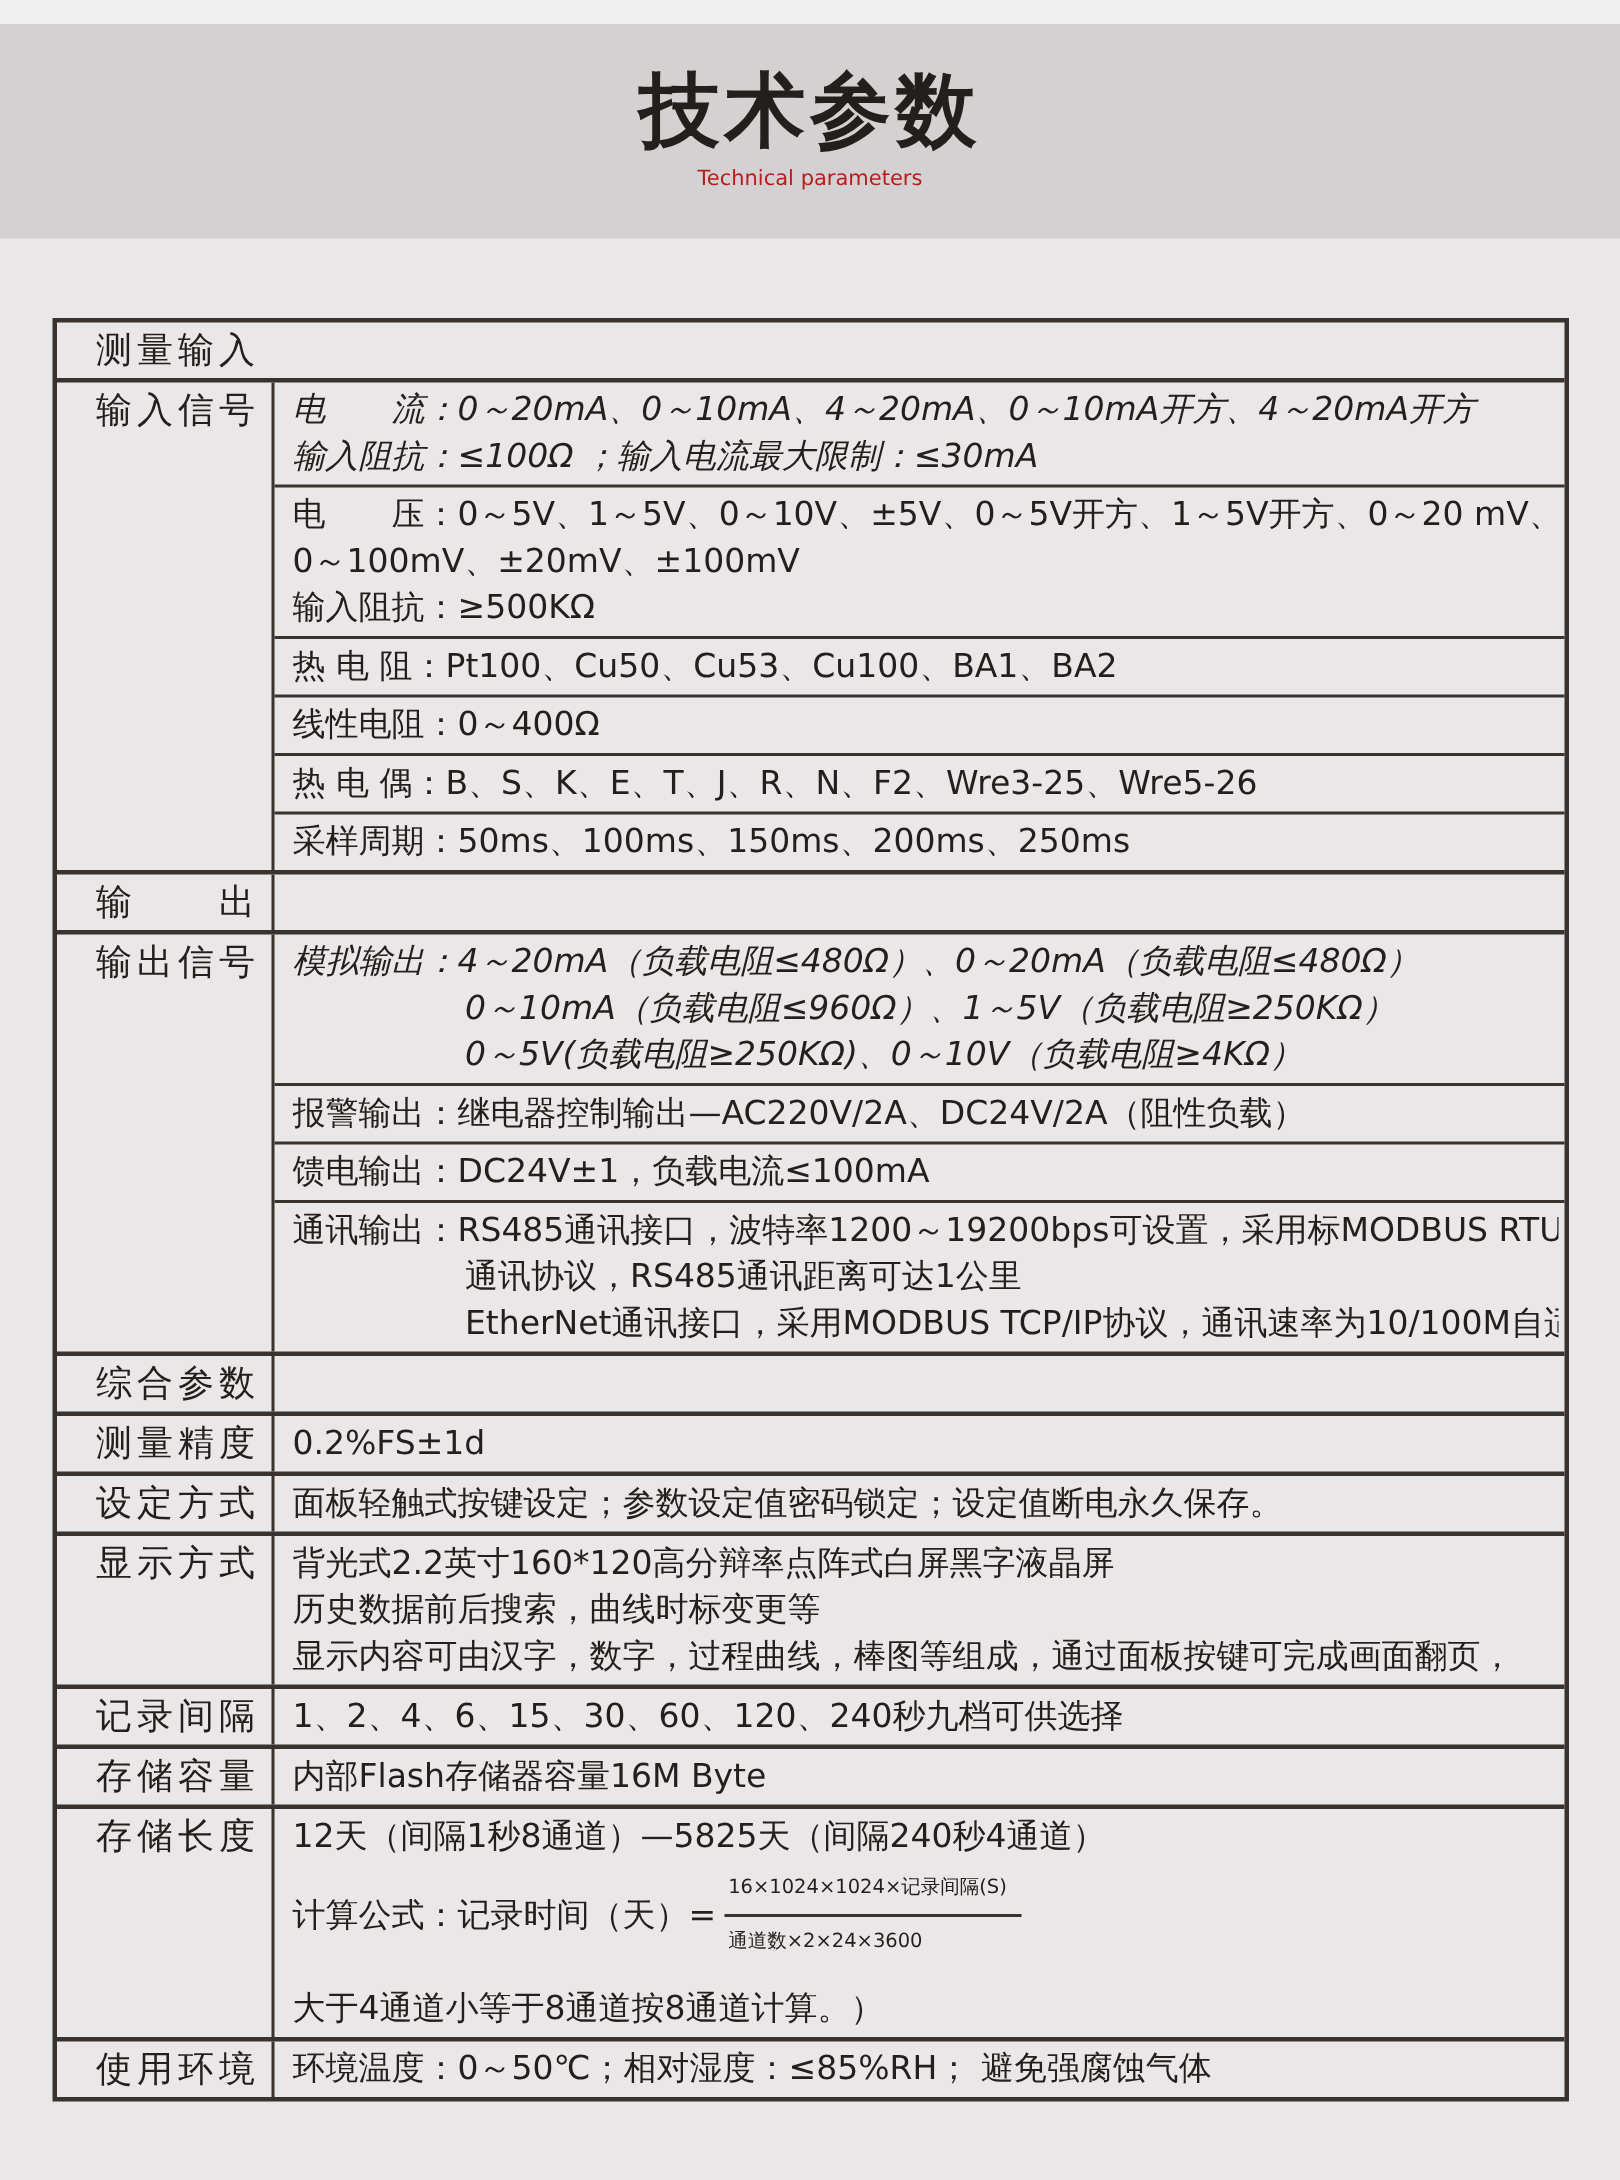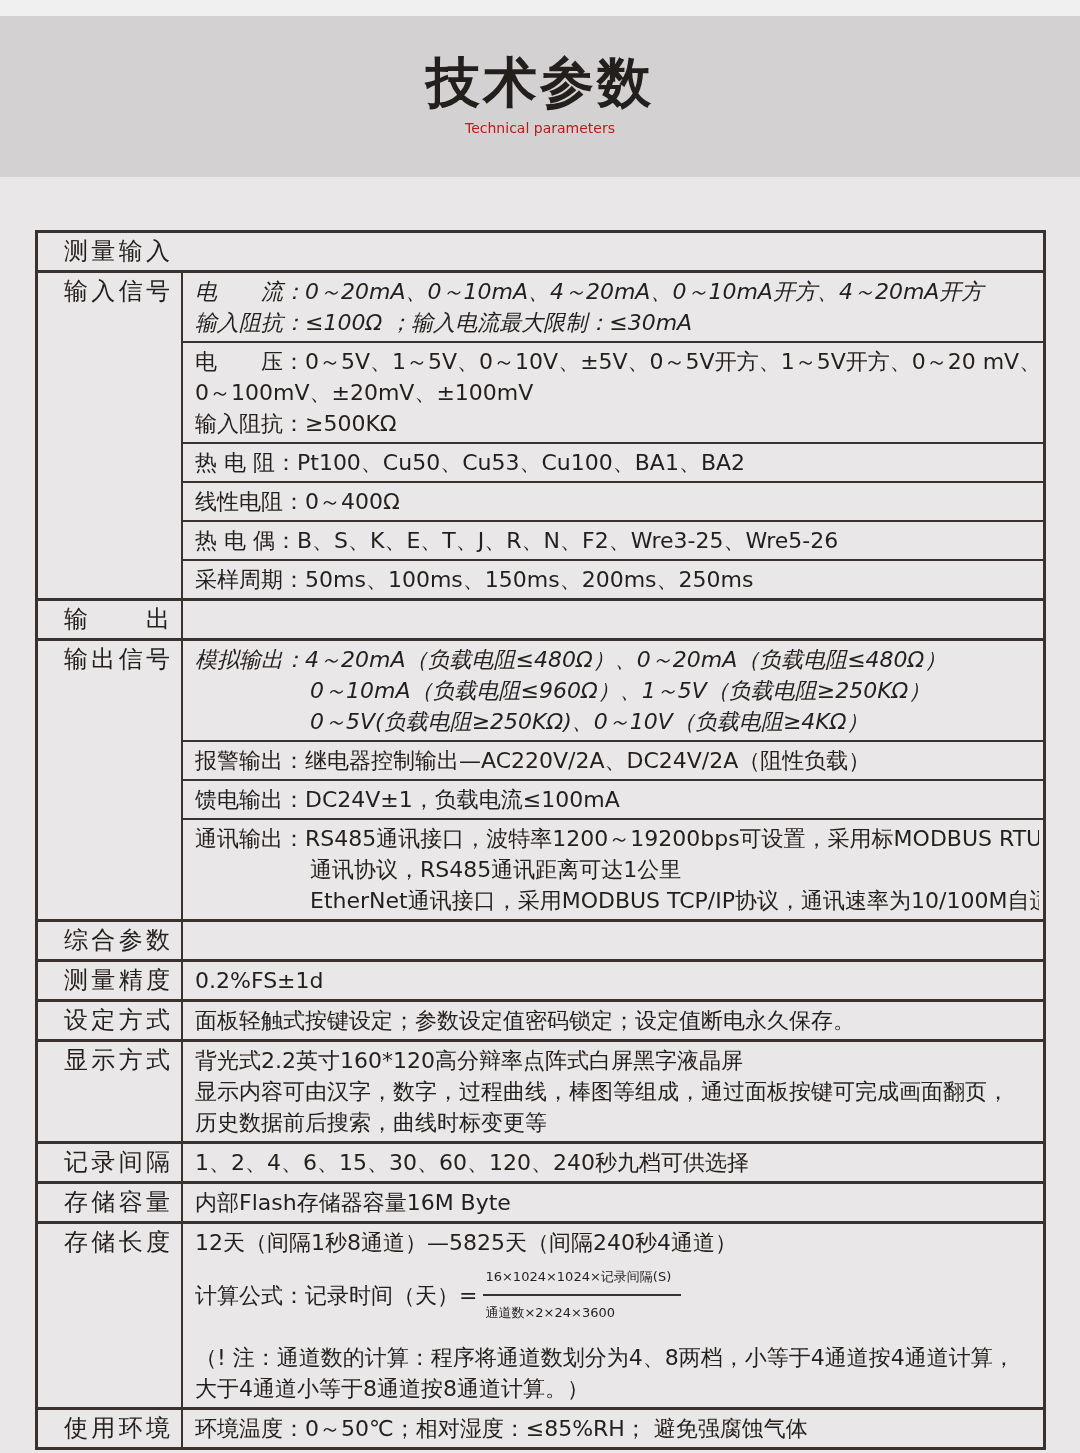--- a/index.html
+++ b/index.html
@@ -12,21 +12,21 @@
   html,body{margin:0;padding:0;}
   body{
     width:1080px;height:1453px;
     background:var(--page-bg);
     font-family:"DejaVu Sans","Liberation Sans",sans-serif;
     color:var(--ink);
     overflow:hidden;
   }
   .top-strip{height:16px;background:var(--strip-bg);}
   .title-band{
-    height:161px;background:var(--band-bg);
+    height:143px;background:var(--band-bg);
     display:flex;flex-direction:column;align-items:center;justify-content:center;
   }
   .title-band h1{
     margin:0;font-size:54px;font-weight:800;letter-spacing:3px;line-height:60px;
   }
   .title-band .subtitle{
     font-size:14px;line-height:26px;color:#b91c1c;margin-top:2px;
   }
   .table-wrap{margin:53px 34px 0 35px;}
   .spec-table{
@@ -156,22 +156,22 @@
           <div class="content-cell">
             <div class="cline">面板轻触式按键设定；参数设定值密码锁定；设定值断电永久保存。</div>
           </div>
         </div>
         <div class="row simple">
           <div class="label-cell">
             <span class="lab">显示方式</span>
           </div>
           <div class="content-cell">
             <div class="cline">背光式2.2英寸160*120高分辩率点阵式白屏黑字液晶屏</div>
+            <div class="cline">历史数据前后搜索，曲线时标变更等</div>
             <div class="cline">显示内容可由汉字，数字，过程曲线，棒图等组成，通过面板按键可完成画面翻页，</div>
-            <div class="cline">历史数据前后搜索，曲线时标变更等</div>
           </div>
         </div>
         <div class="row simple">
           <div class="label-cell">
             <span class="lab">记录间隔</span>
           </div>
           <div class="content-cell">
             <div class="cline">1、2、4、6、15、30、60、120、240秒九档可供选择</div>
           </div>
         </div>
@@ -190,21 +190,20 @@
           <div class="content-cell">
             <div class="cline">12天（间隔1秒8通道）—5825天（间隔240秒4通道）</div>
             <div class="formula-row">
               <span class="f-prefix">计算公式：记录时间（天）=</span>
               <span class="fraction">
                 <span class="numer">16×1024×1024×记录间隔(S)</span>
                 <span class="denom">通道数×2×24×3600</span>
               </span>
             </div>
             <div class="note-block">
-              <div class="cline">（! 注：通道数的计算：程序将通道数划分为4、8两档，小等于4通道按4通道计算，</div>
               <div class="cline">大于4通道小等于8通道按8通道计算。）</div>
             </div>
           </div>
         </div>
         <div class="row simple">
           <div class="label-cell">
             <span class="lab">使用环境</span>
           </div>
           <div class="content-cell">
             <div class="cline">环境温度：0～50℃；相对湿度：≤85%RH； 避免强腐蚀气体</div>

